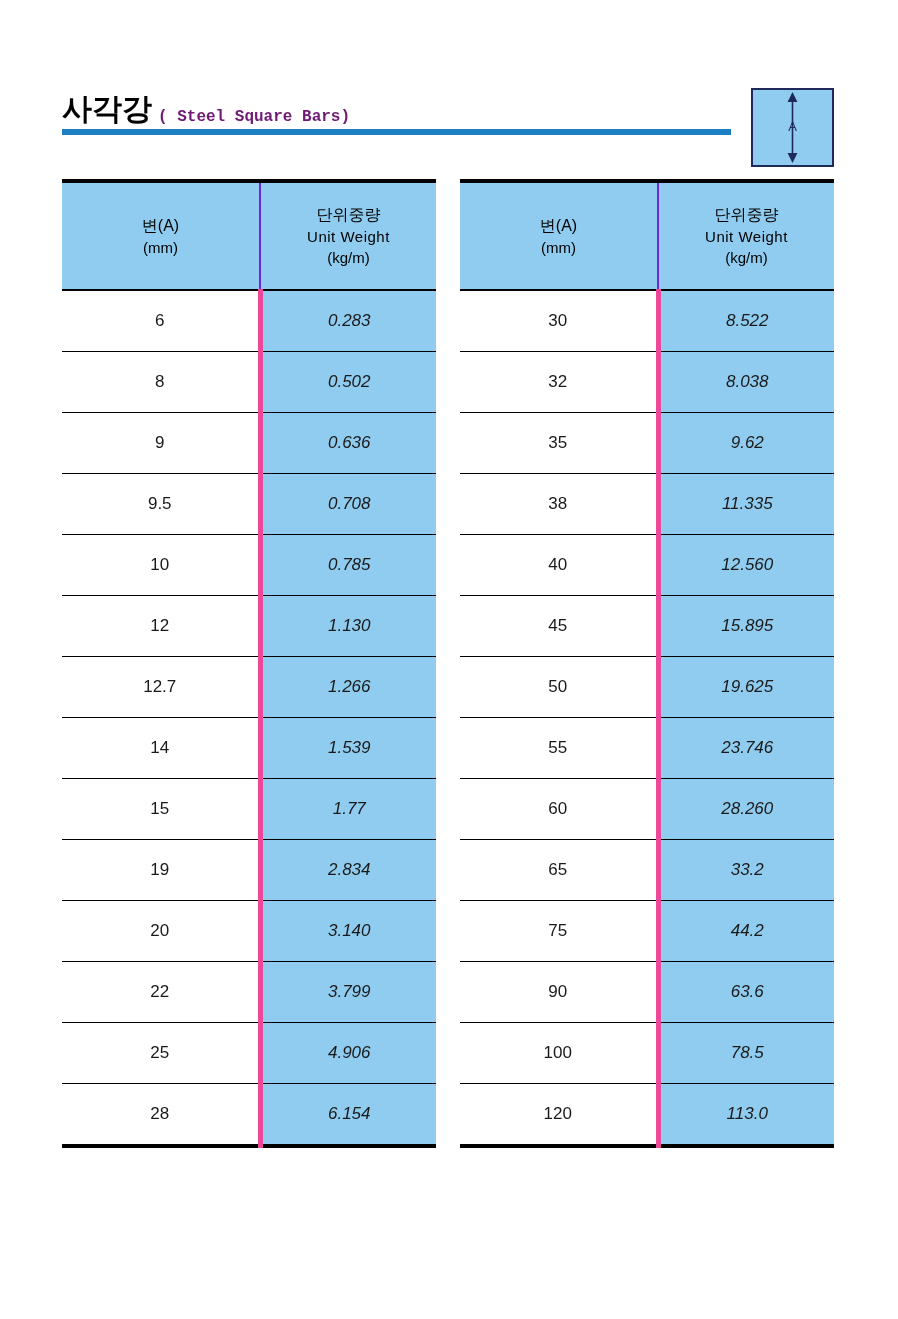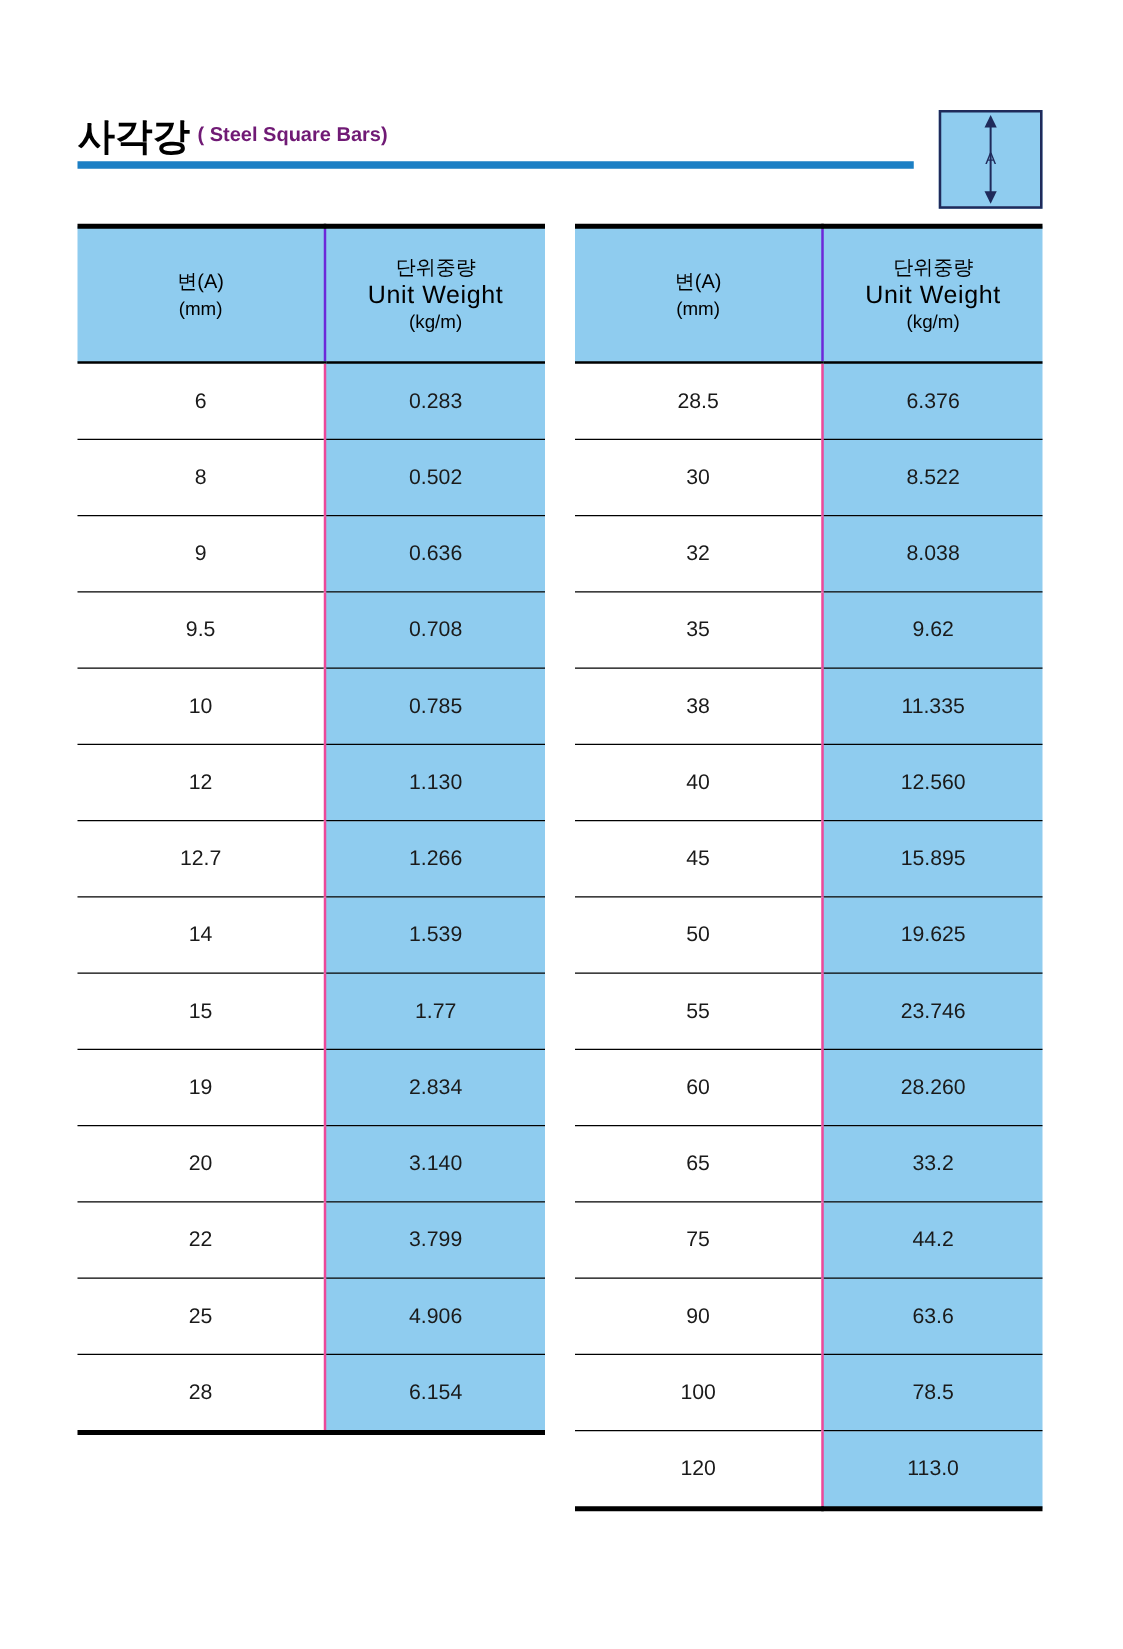--- a/index.html
+++ b/index.html
@@ -26,23 +26,24 @@
   }
 
   #title-block {
     position: absolute;
     left: 62px;
     top: 92px;
     width: 670px;
   }
   #title-line {
     display: flex;
-    align-items: center;
+    align-items: flex-end;
     gap: 6px;
     height: 36px;
+    font-family: Liberation Mono, monospace;
   }
   #title-ko {
     font-size: 30px;
     font-weight: bold;
     letter-spacing: 0px;
     color: #000000;
     line-height: 34px;
   }
   #title-en {
     font-size: 16px;
@@ -109,21 +110,21 @@
   .spec-table thead th.col-weight-head {
     border-left: 2px solid #6d28d9;
   }
 
   .head-ko {
     font-size: 16px;
     line-height: 22px;
     color: #000000;
   }
   .head-en {
-    font-size: 20px;
+    font-size: 15px;
     line-height: 21px;
     letter-spacing: 0.5px;
     color: #000000;
   }
   .head-unit {
     font-size: 15px;
     line-height: 21px;
     color: #000000;
   }
 
@@ -134,21 +135,22 @@
     border-top: 1.5px solid #000000;
   }
   .spec-table tbody tr:first-child td {
     border-top: none;
   }
   .spec-table tbody td.cell-side {
     background: #ffffff;
   }
   .spec-table tbody td.cell-weight {
     background: #8FCCEF;
-    border-left: 2px solid #ec4899;
+    border-left: 5px solid #ec4899;
+    font-style: italic;
   }
 </style>
 </head>
 <body>
 
 <div id="header">
 
   <div id="title-block">
     <div id="title-line">
       <span id="title-ko">사각강</span>
@@ -260,24 +262,20 @@
       </th>
       <th class="col-weight-head">
         <div class="head-ko">단위중량</div>
         <div class="head-en">Unit  Weight</div>
         <div class="head-unit">(kg/m)</div>
       </th>
     </tr>
   </thead>
   <tbody>
       <tr>
-        <td class="cell-side">28.5</td>
-        <td class="cell-weight">6.376</td>
-      </tr>
-      <tr>
         <td class="cell-side">30</td>
         <td class="cell-weight">8.522</td>
       </tr>
       <tr>
         <td class="cell-side">32</td>
         <td class="cell-weight">8.038</td>
       </tr>
       <tr>
         <td class="cell-side">35</td>
         <td class="cell-weight">9.62</td>

